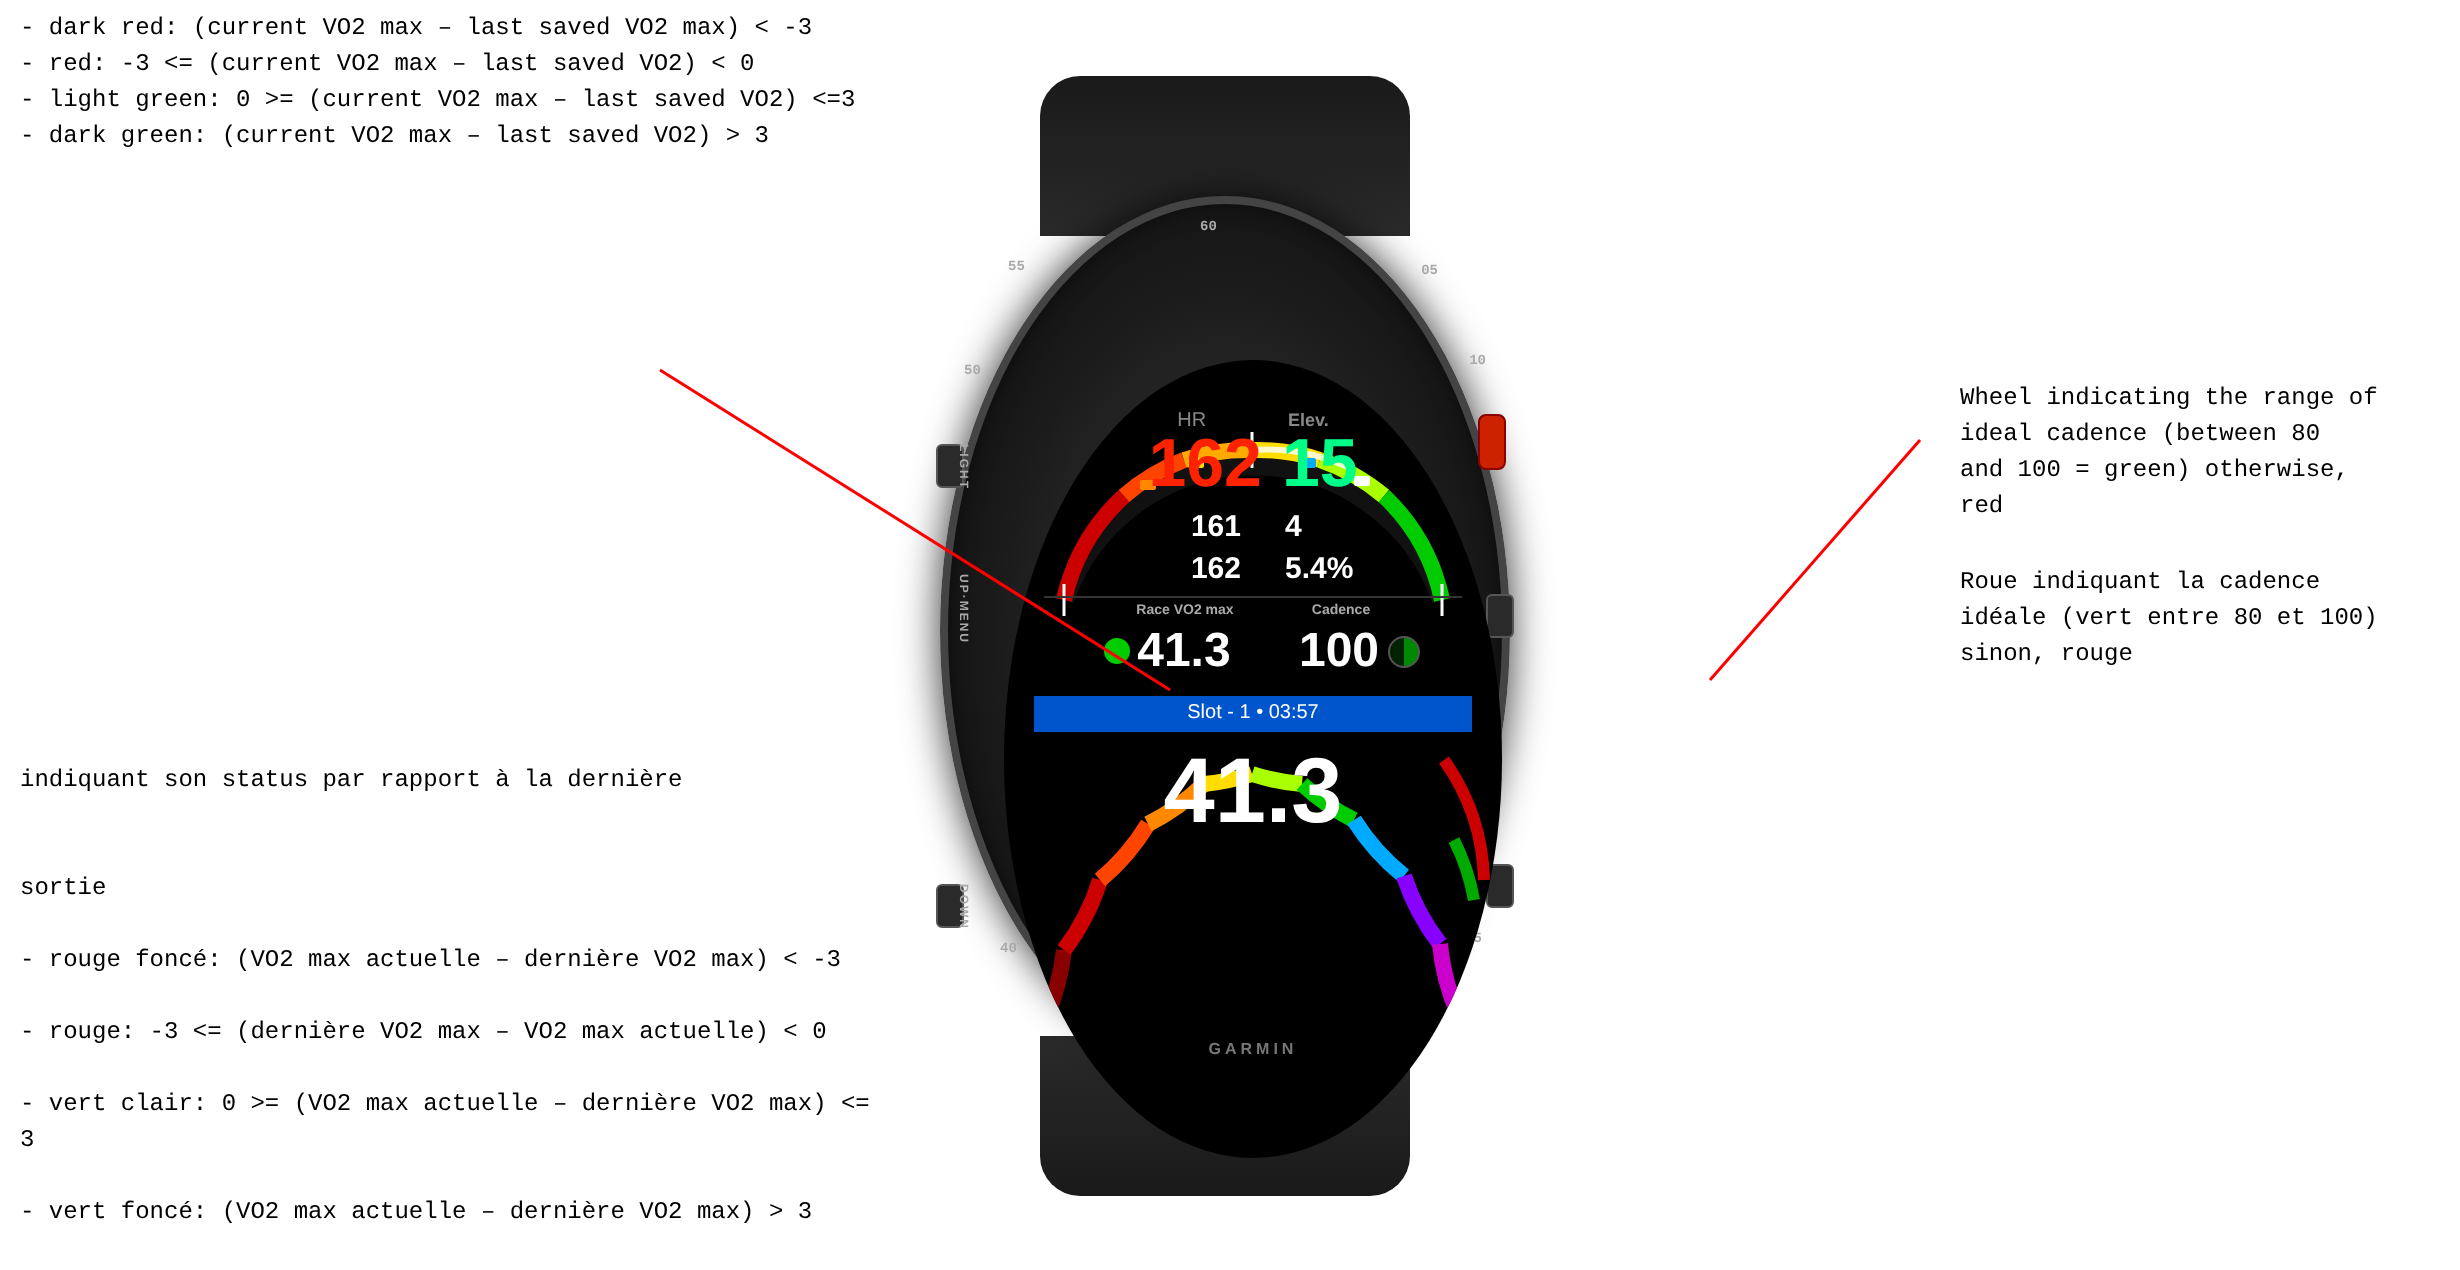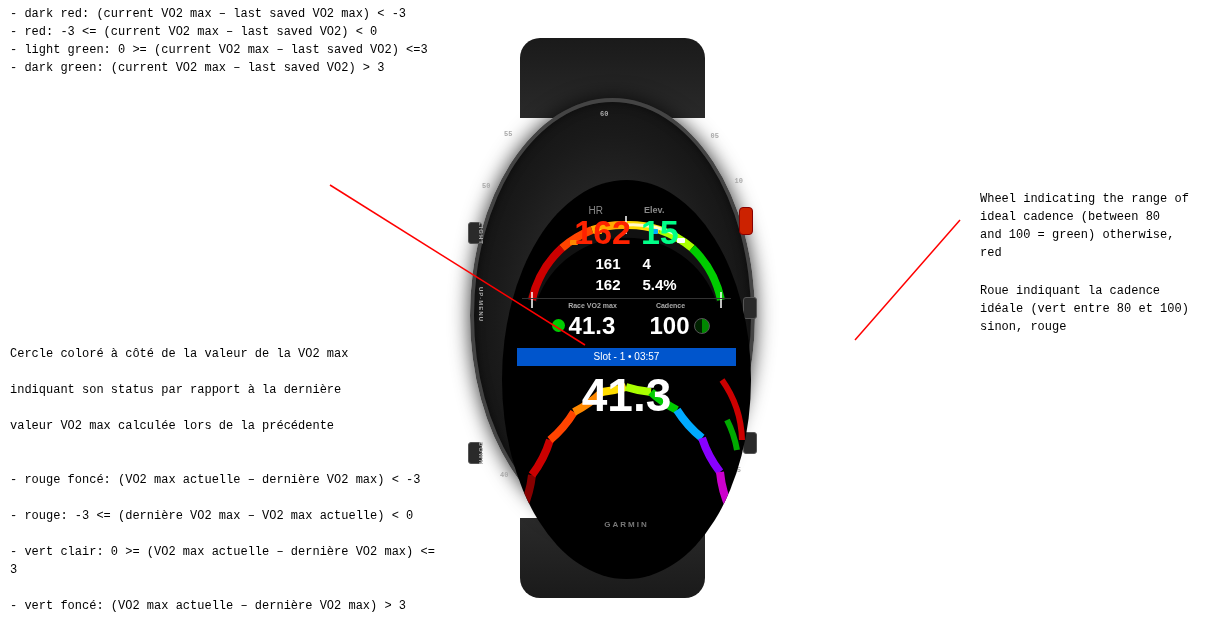--- a/index.html
+++ b/index.html
@@ -174,24 +174,24 @@
 <div class="left-annotations">
   <div class="annotation-block">
     <span class="annotation-line">- dark red: (current VO2 max – last saved VO2 max) &lt; -3</span>
     <span class="annotation-line">- red: -3 &lt;= (current VO2 max – last saved VO2) &lt; 0</span>
     <span class="annotation-line">- light green: 0 &gt;= (current VO2 max – last saved VO2) &lt;=3</span>
     <span class="annotation-line">- dark green: (current VO2 max – last saved VO2) &gt; 3</span>
   </div>
 </div>
 
 <div style="position:absolute; left:10px; bottom:20px; width:430px; font-family:'Courier New',Courier,monospace; font-size:12px; line-height:1.5; color:#000;">
-  <span class="annotation-line">Cercle coloré à côté de la valeur de la VO2 max</span><br>
+  <br>
   <span class="annotation-line">indiquant son status par rapport à la dernière</span><br>
-  <span class="annotation-line">valeur VO2 max calculée lors de la précédente</span><br>
   <br>
+  <span class="annotation-line">sortie</span><br>
   <span class="annotation-line">- rouge foncé: (VO2 max actuelle – dernière VO2 max) &lt; -3</span><br>
   <span class="annotation-line">- rouge: -3 &lt;= (dernière  VO2 max – VO2 max actuelle) &lt; 0</span><br>
   <span class="annotation-line">- vert clair: 0 &gt;= (VO2 max actuelle – dernière VO2 max) &lt;= 3</span><br>
   <span class="annotation-line">- vert foncé: (VO2 max actuelle – dernière VO2 max) &gt; 3</span>
 </div>
 
 <div class="right-annotations">
   <div class="annotation-block">
     <span>Wheel indicating the range of</span><br>
     <span>ideal cadence (between 80</span><br>

